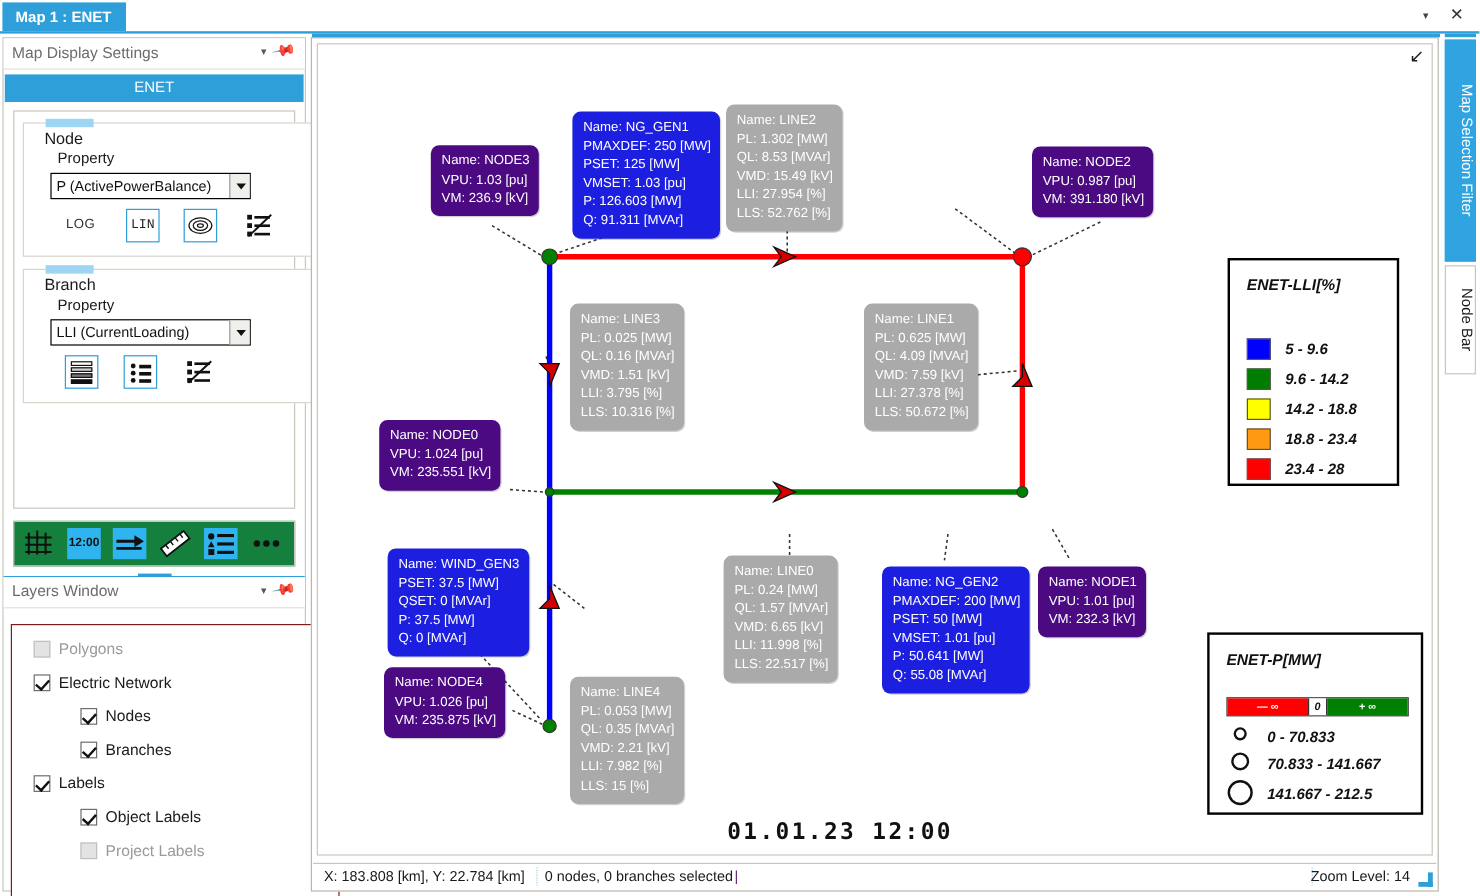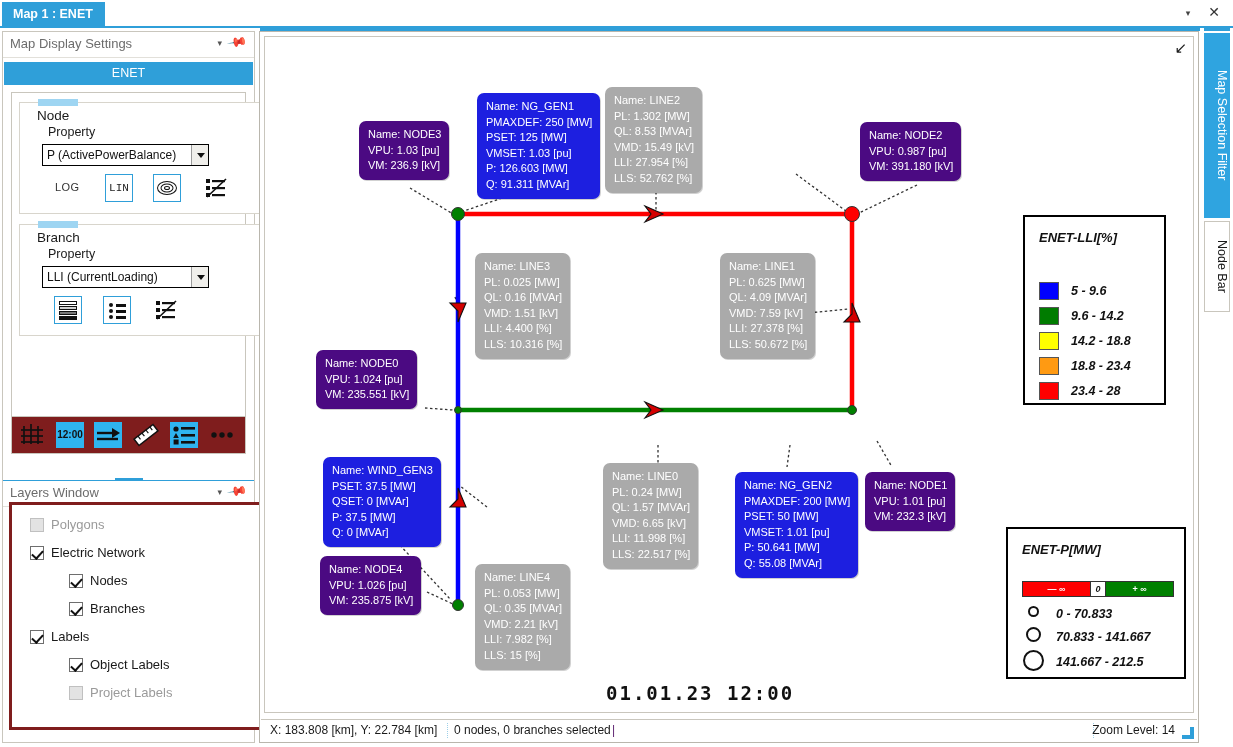--- a/index.html
+++ b/index.html
@@ -133,39 +133,39 @@
   .ic-list { width: 100%; height: 100%; position: relative; }
   .ic-list .dot { position: absolute; width: 4px; height: 4px; background: #111; border-radius: 50%; left: 5px; }
   .ic-list .bar { position: absolute; height: 2.5px; background: #111; left: 12px; right: 4px; }
   .ic-grad { width: 100%; height: 100%; position: relative; }
   .ic-grad .band { position: absolute; left: 4px; right: 4px; }
 
   #branch-group { }
 
   
   #mds-toolbar {
-    position: absolute; left: 8px; top: 384px; width: 235px; height: 38px;
-    border: 1px solid #c9c6bd; background: #7f1d1d;
+    position: absolute; left: 8px; top: 402px; width: 235px; height: 38px;
+    border: 1px solid #c9c6bd; background: #15803d;
   }
   .tb-ic {
     position: absolute; top: 5px; width: 28px; height: 26px;
   }
   .tb-ic.hl { background: #2fb4ef; }
 
   #layers-panel {
     position: absolute; left: 0; top: 448px; width: 251px; height: 262px;
     border-top: 1px solid #2f9fd9;
   }
   #layers-panel-tabmark {
     position: absolute; left: 112px; top: -3px; width: 28px; height: 3px;
     background: #2f9fd9;
   }
   #layers-body {
-    position: absolute; left: 6px; top: 21px; width: 274px; height: 228px;
-    border: 3px solid #7f1d1d; background: #fff;
+    position: absolute; left: 6px; top: 39px; width: 274px; height: 228px;
+    border: 1px solid #7f1d1d; background: #fff;
   }
   .layer-row {
     position: absolute; height: 20px; font-size: 13px; white-space: nowrap;
   }
   .lchk {
     position: absolute; left: 0; top: 1px; width: 14px; height: 14px;
     border: 1px solid #6e6e6e; background: #ffffff;
   }
   .lchk.off { background: #e3e3e3; border-color: #c0c0c0; }
   .lchk.on::after {
@@ -576,21 +576,21 @@
           <span class="ln">Name: NODE2</span>
           <span class="ln">VPU: 0.987 [pu]</span>
           <span class="ln">VM: 391.180 [kV]</span>
         </div>
 
       <div class="nlabel line" style="left:210px; top:216px;">
           <span class="ln">Name: LINE3</span>
           <span class="ln">PL: 0.025 [MW]</span>
           <span class="ln">QL: 0.16 [MVAr]</span>
           <span class="ln">VMD: 1.51 [kV]</span>
-          <span class="ln">LLI: 4.400 [%]</span>
+          <span class="ln">LLI: 3.795 [%]</span>
           <span class="ln">LLS: 10.316 [%]</span>
         </div>
       <div class="nlabel line" style="left:455px; top:216px;">
           <span class="ln">Name: LINE1</span>
           <span class="ln">PL: 0.625 [MW]</span>
           <span class="ln">QL: 4.09 [MVAr]</span>
           <span class="ln">VMD: 7.59 [kV]</span>
           <span class="ln">LLI: 27.378 [%]</span>
           <span class="ln">LLS: 50.672 [%]</span>
         </div>

